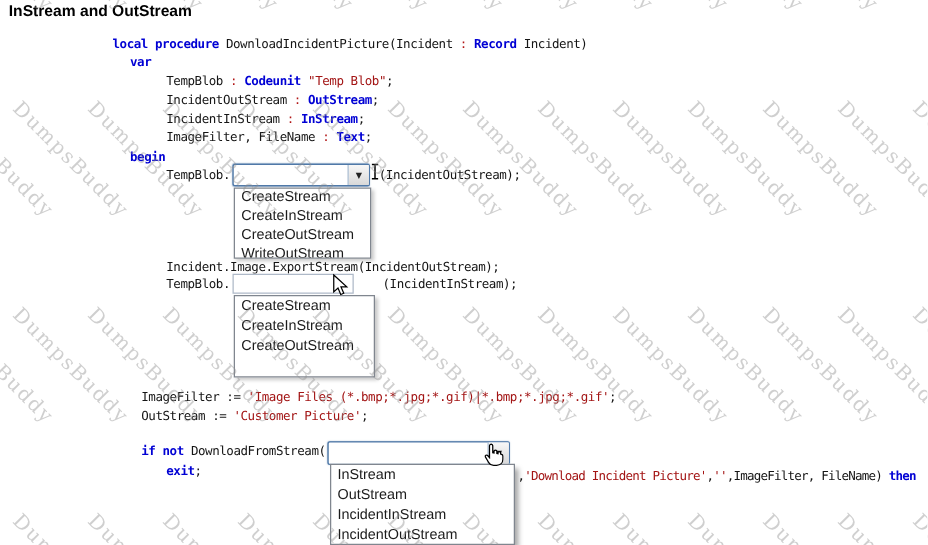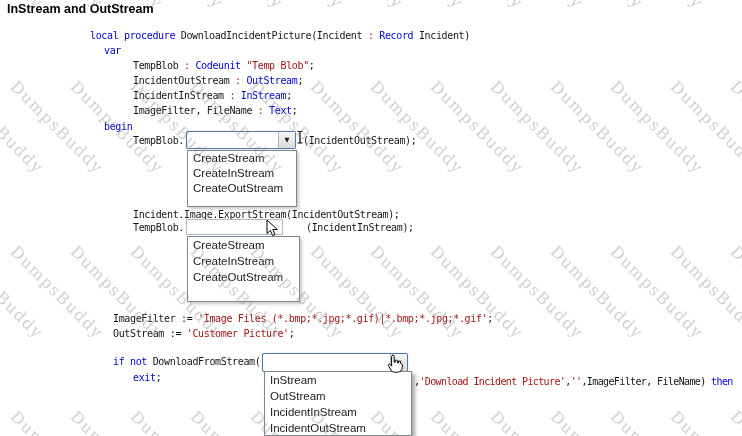--- a/index.html
+++ b/index.html
@@ -4,21 +4,21 @@
 <style>
   html,body{margin:0;padding:0;background:#fff;}
   .canvas{position:relative;width:742px;height:436px;background:#ffffff;overflow:hidden;
           font-family:"DejaVu Sans Mono",monospace;}
   .heading{position:absolute;left:7px;top:2px;margin:0;
            font-family:"Liberation Sans",sans-serif;font-size:12.5px;font-weight:bold;color:#000;}
   
   .cl{position:absolute;font-family:"DejaVu Sans Mono",monospace;font-size:10px;
       letter-spacing:-0.35px;white-space:pre;line-height:12px;color:#000;z-index:2;}
   .cl.tight{letter-spacing:-0.62px;}
-  .c-k{color:#0000d4;}   
+  .c-k{color:#0000d4;font-weight:bold;}   
   .c-s{color:#a31515;}   
   .c-o{color:#b11515;}   
   .c-d{color:#151515;text-align:right;}   
   
   .combo{position:absolute;background:#fff;z-index:4;box-sizing:border-box;}
   .combo.style-blue{border:1px solid #5079a8;border-radius:2px;box-shadow:0 0 1px rgba(80,121,168,.6);}
   .combo.style-gray{border:1px solid #aeb9c8;}
   .combo .btn{position:absolute;right:0;top:0;bottom:0;width:16px;
       background:linear-gradient(#f7f7f7,#d9d9d9);border-left:1px solid #a9bccf;
       display:flex;align-items:center;justify-content:center;
@@ -59,20 +59,21 @@
       <div class="cl" style="left: 113px; top: 356px;"><span class="c-k">if not</span><span class="c-d"> DownloadFromStream(</span></div>
       <div class="cl tight" style="left: 414px; top: 376px;"><span class="c-d">,</span><span class="c-s">'Download Incident Picture'</span><span class="c-d">,</span><span class="c-s">''</span><span class="c-d">,ImageFilter, FileName) </span><span class="c-k">then</span></div>
       <div class="cl" style="left: 133px; top: 372px;"><span class="c-k">exit</span><span class="c-d">;</span></div>
     </div>
   <div id="combos">
       <div class="combo style-blue" style="left: 186px; top: 131px; width: 110px; height: 18px;"><span></span><span class="btn">▼</span></div>
       <div class="listbox" style="left: 187px; top: 150px; width: 110px; height: 57px;">
         <div class="item" style="height: 15px; line-height: 15px;">CreateStream</div>
         <div class="item" style="height: 15px; line-height: 15px;">CreateInStream</div>
         <div class="item" style="height: 15px; line-height: 15px;">CreateOutStream</div>
+        <div class="item" style="height: 15px; line-height: 15px;">WriteOutStream</div>
       </div>
       <div class="combo style-gray" style="left: 186px; top: 219px; width: 97px; height: 16px;"><span></span></div>
       <div class="listbox" style="left: 187px; top: 236px; width: 113px; height: 66px;">
         <div class="item" style="height: 16px; line-height: 16px;">CreateStream</div>
         <div class="item" style="height: 16px; line-height: 16px;">CreateInStream</div>
         <div class="item" style="height: 16px; line-height: 16px;">CreateOutStream</div>
       </div>
       <div class="combo style-blue" style="left: 262px; top: 353px; width: 146px; height: 19px;"><span></span><span class="btn">▼</span></div>
       <div class="listbox shadow" style="left: 264px; top: 371px; width: 148px; height: 65px;">
         <div class="item" style="height: 16px; line-height: 16px;">InStream</div>

